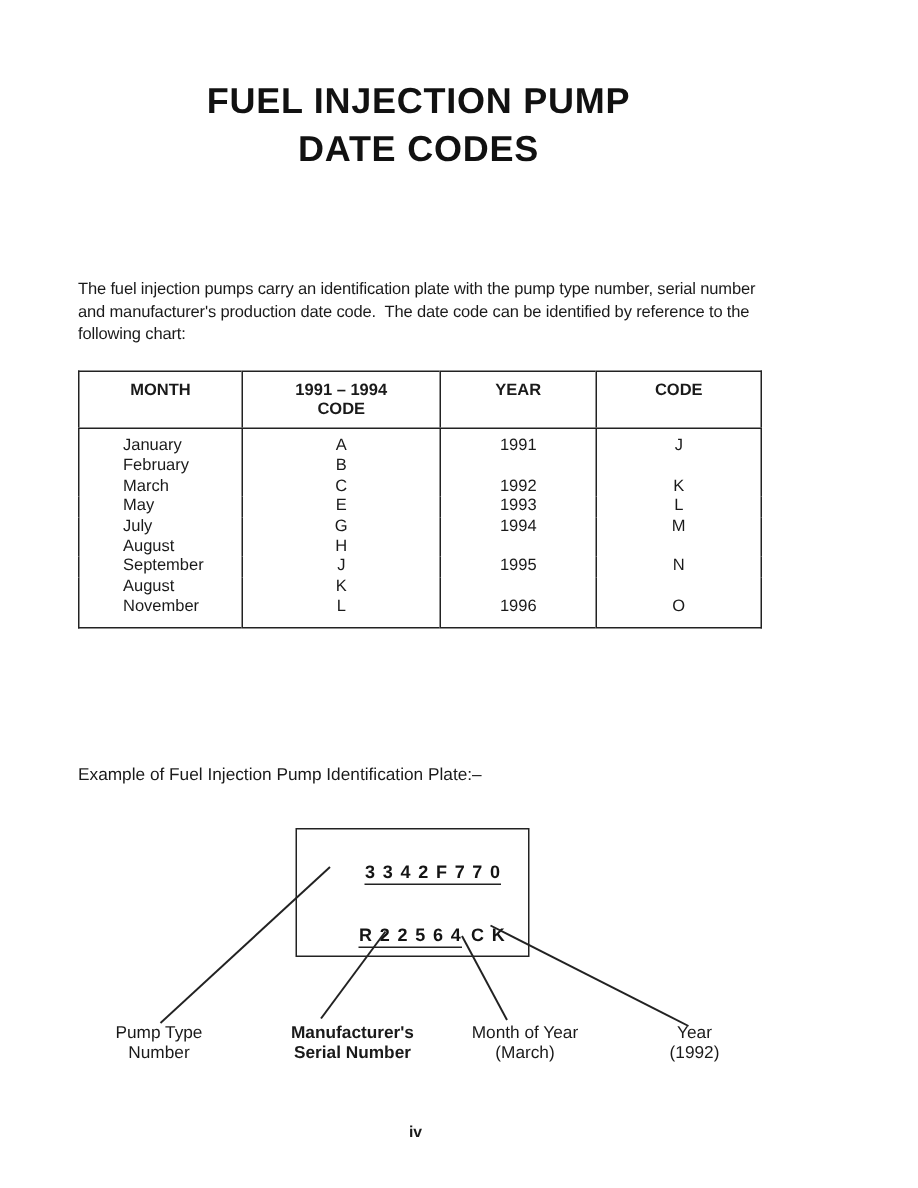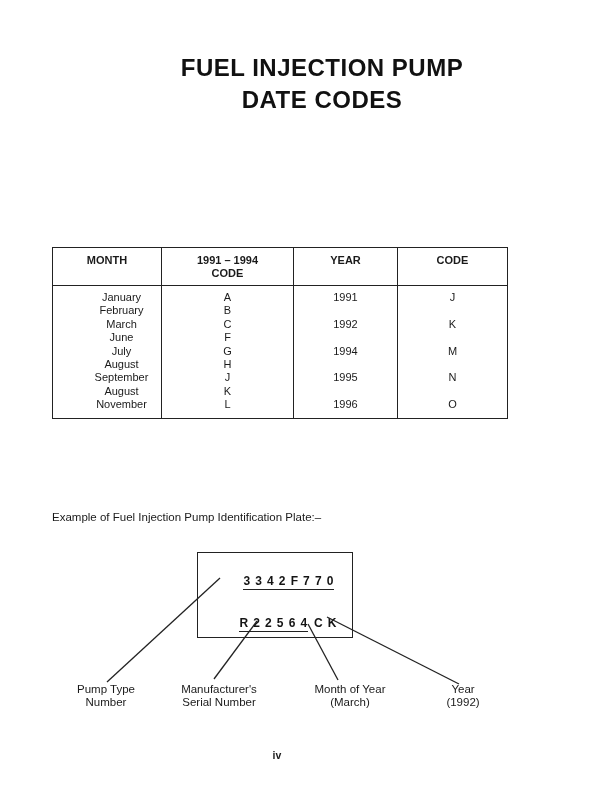--- a/index.html
+++ b/index.html
@@ -13,21 +13,20 @@
     overflow: hidden;
   }
 
   
   .title-block {
     position: absolute; top: 52px; left: 0; width: 558px;
     text-align: center;
     font-size: 24px; font-weight: bold; line-height: 32px;
     letter-spacing: 0.5px;
     color: #111;
-    padding-left: 43px;
   }
 
   
   .intro {
     position: absolute; top: 186px; left: 52px;
     font-size: 11px; line-height: 15px;
     letter-spacing: -0.1px;
   }
   .intro div { white-space: pre; }
 
@@ -50,21 +49,21 @@
     height: 20px;
   }
   table.datatable th:first-child,
   table.datatable td:first-child { border-left: none; }
   table.datatable td {
     border-left: 1.4px solid #222;
     font-size: 11px; line-height: 13.4px;
     height: 13.4px; padding: 0;
     text-align: center; white-space: pre;
   }
-  table.datatable td.month { text-align: center; padding-left: 29px; margin-top: 28px; }
+  table.datatable td.month { text-align: left; padding-left: 29px; margin-top: 28px; }
   table.datatable tbody tr:first-child td { padding-top: 5px; }
   table.datatable tbody tr:last-child td { padding-bottom: 6px; }
 
   
   .example-caption {
     position: absolute; left: 52px; top: 511px;
     font-size: 11.5px;
   }
   .plate {
     position: absolute; left: 197px; top: 552px;
@@ -86,40 +85,45 @@
     position: absolute; left: 0; top: 0;
     pointer-events: none;
   }
 
   
   .lbl {
     position: absolute; top: 683px; width: 130px;
     text-align: center; font-size: 11.5px; line-height: 12.5px;
   }
   .lbl-1 { left: 41px; }
-  .lbl-2 { left: 154px; }
+  .lbl-2 { left: 170px; font-weight: bold; }
   .lbl-3 { left: 285px; }
   .lbl-4 { left: 398px; }
 
   
   .page-num {
     position: absolute; left: 247px; top: 749px; width: 60px;
     text-align: center; font-size: 10.5px; font-weight: 600;
   }
 </style>
 </head>
 <body>
 
 <div class="page">
 
   <div class="title-block">
     <div>FUEL INJECTION PUMP</div>
     <div>DATE CODES</div>
   </div>
 
+  <div class="intro">
+    <div>The fuel injection pumps carry an identification plate with the pump type number, serial number</div>
+    <div>and manufacturer's production date code.  The date code can be identified by reference to the</div>
+    <div>following chart:</div>
+  </div>
 
   <table class="datatable">
     <colgroup>
         <col class="c1">
         <col class="c2">
         <col class="c3">
         <col class="c4">
       </colgroup>
     <thead>
       <tr>
@@ -145,24 +149,24 @@
         <td></td>
         <td></td>
       </tr>
       <tr>
         <td class="month">March</td>
         <td>C</td>
         <td>1992</td>
         <td>K</td>
       </tr>
       <tr>
-        <td class="month">June</td>
-        <td>F</td>
-        <td></td>
-        <td></td>
+        <td class="month">May</td>
+        <td>E</td>
+        <td>1993</td>
+        <td>L</td>
       </tr>
       <tr>
         <td class="month">July</td>
         <td>G</td>
         <td>1994</td>
         <td>M</td>
       </tr>
       <tr>
         <td class="month">August</td>
         <td>H</td>

